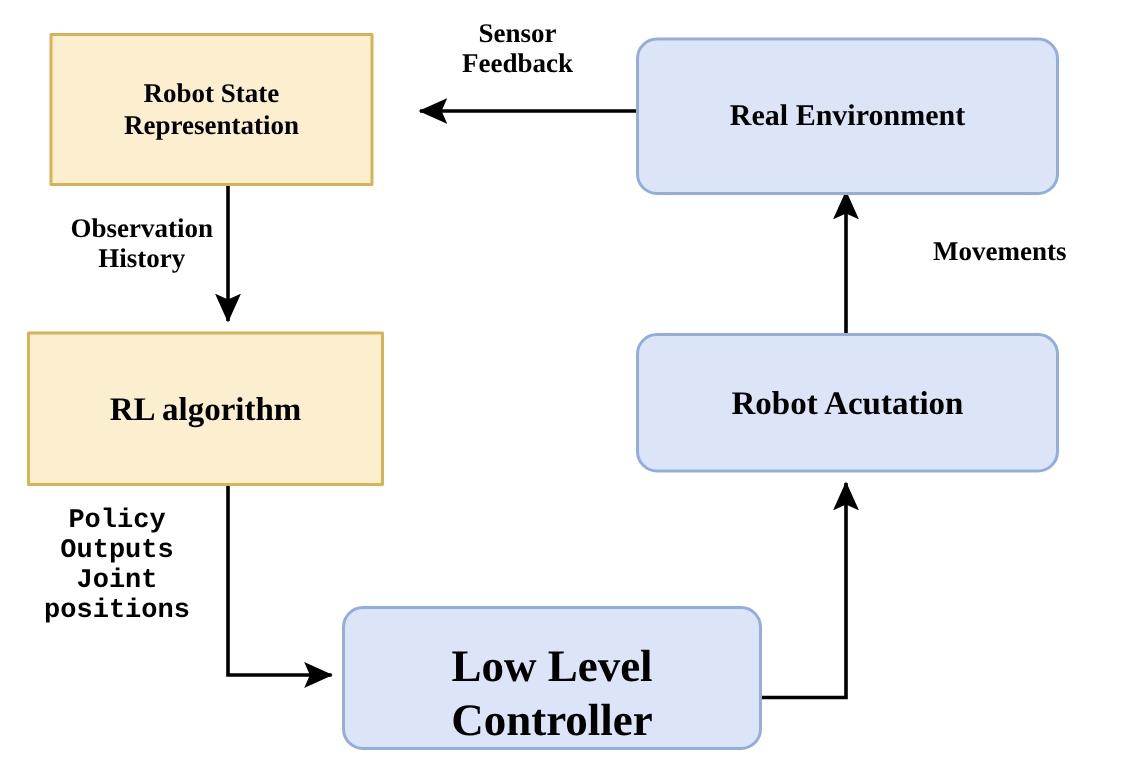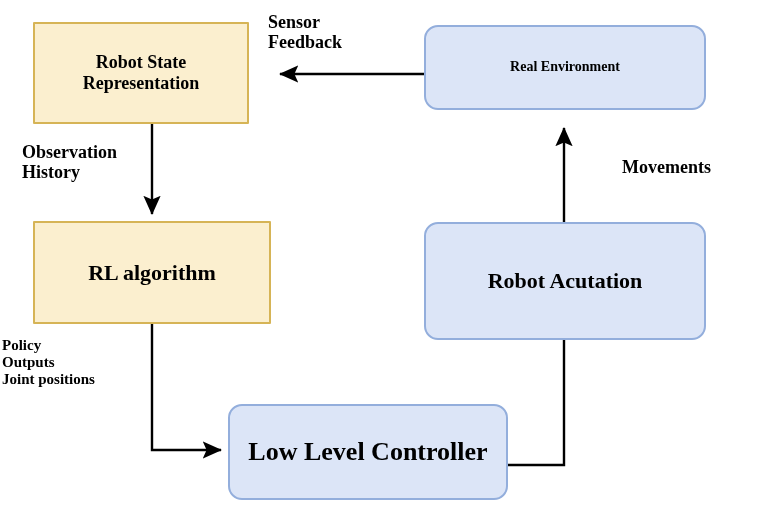--- a/index.html
+++ b/index.html
@@ -50,32 +50,33 @@
   .node-label {
     display: block;
     white-space: pre-line;
   }
   .edge-label {
     position: absolute;
     font-weight: bold;
     color: #000000;
     white-space: pre-line;
     line-height: 1.12;
+    text-align: center;
   }
   #lbl-sensor-feedback { left: 268px; top: 12px;  width: 154px; font-size: 18px; }
   #lbl-observation     { left: 22px;   top: 142px; width: 145px; font-size: 18px; }
   #lbl-movements       { left: 575px; top: 157px; width: 136px; font-size: 18px; text-align: right; }
-  #lbl-policy          { left: 2px;   top: 337px; width: 152px; font-size: 15px; }
+  #lbl-policy          { left: 2px;   top: 337px; width: 152px; font-size: 18px; font-family: Liberation Mono, monospace; }
   #lbl-translated      { left: 592px; top: 337px; width: 150px; font-size: 18px; }
 
   #node-robot-state   { left: 33px;  top: 22px;  width: 216px; height: 102px; font-size: 18px; font-family: Liberation Serif, serif; }
-  #node-real-env      { left: 424px; top: 25px;  width: 282px; height: 85px;  font-size: 14px; }
-  #node-rl-algorithm  { left: 33px;  top: 221px; width: 238px; height: 103px; font-size: 22px; }
-  #node-robot-act     { left: 424px; top: 222px; width: 282px; height: 118px;  font-size: 22px; }
-  #node-low-level     { left: 228px; top: 404px; width: 280px; height: 96px;  font-size: 26px; }
+  #node-real-env      { left: 424px; top: 25px;  width: 282px; height: 105px;  font-size: 20px; }
+  #node-rl-algorithm  { left: 18px;  top: 221px; width: 238px; height: 103px; font-size: 22px; }
+  #node-robot-act     { left: 424px; top: 222px; width: 282px; height: 93px;  font-size: 22px; }
+  #node-low-level     { left: 228px; top: 404px; width: 280px; height: 96px;  font-size: 30px; align-items: flex-end; }
 </style>
 </head>
 <body>
 
 <div id="diagram-root">
 
   <svg id="edge-layer" viewBox="0 0 758 516" width="758" height="516" xmlns="http://www.w3.org/2000/svg">
     <defs>
       <marker id="arrowhead" markerWidth="9" markerHeight="9" refX="7.6" refY="3.6" orient="auto" markerUnits="strokeWidth">
         <path d="M 0 0 L 8 3.6 L 0 7.2 L 1.6 3.6 Z" fill="#000000"></path>

